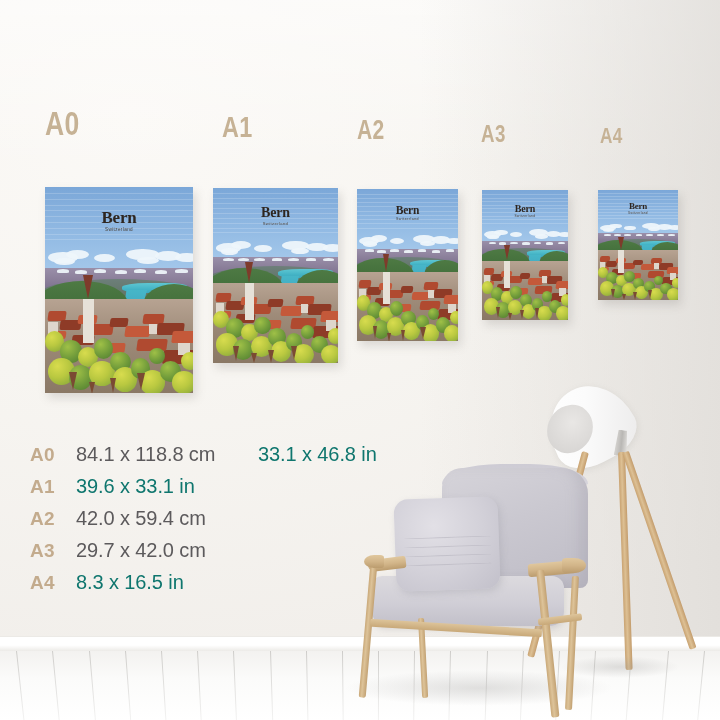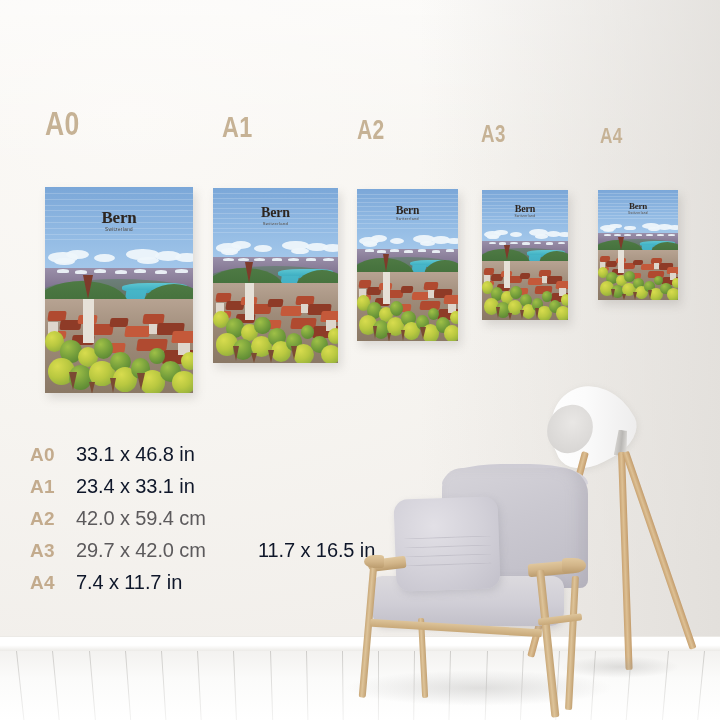--- a/index.html
+++ b/index.html
@@ -193,21 +193,21 @@
   .sz-cm {
     width: 182px;
     font-size: 20px;
     font-weight: 400;
     color: #5c5a5c;
     letter-spacing: -.1px;
   }
   .sz-in {
     font-size: 20px;
     font-weight: 400;
-    color: #0f172a;
+    color: #0f766e;
     letter-spacing: -.1px;
   }
 
   
   .furniture { position: absolute; left: 350px; top: 380px; width: 370px; height: 340px; }
 
   .lamp-shade {
     position: absolute;
     left: 197px; top: 6px;
     width: 86px; height: 78px;
@@ -725,38 +725,38 @@
           <div class="conifer" style="left: 24px; top: 103.95px; border-left-width: 2px; border-right-width: 2px; border-bottom-width: 6.6px; transform: rotate(180deg);"></div>
         </div>
         <div class="bern-title" style="top: 11.55px; font-size: 9px;">Bern</div>
         <div class="bern-sub" style="top: 21.63px; font-size: 3px;">Switzerland</div>
       </div>
     </div>
 
   <div class="size-table" id="size-table">
       <div class="size-row">
         <div class="sz-label">A0</div>
+        <div class="sz-cm">84.1 x 118.8 cm</div>
         <div class="sz-in">33.1 x 46.8 in</div>
       </div>
       <div class="size-row">
         <div class="sz-label">A1</div>
-        <div class="sz-in">23.4 x 33.1 in</div>
+        <div class="sz-in">39.6 x 33.1 in</div>
       </div>
       <div class="size-row">
         <div class="sz-label">A2</div>
         <div class="sz-cm">42.0 x 59.4 cm</div>
       </div>
       <div class="size-row">
         <div class="sz-label">A3</div>
         <div class="sz-cm">29.7 x 42.0 cm</div>
-        <div class="sz-in">11.7 x 16.5 in</div>
       </div>
       <div class="size-row">
         <div class="sz-label">A4</div>
-        <div class="sz-in">7.4 x 11.7 in</div>
+        <div class="sz-in">8.3 x 16.5 in</div>
       </div>
     </div>
 
   <div class="furniture">
 
     <div>
       <div class="lamp-shade"></div>
       <div class="lamp-mouth"></div>
       <div class="lamp-neck"></div>
       <div class="lamp-leg" style="left:232px;top:72px;width:7px;height:212px;transform:rotate(15deg);"></div>

